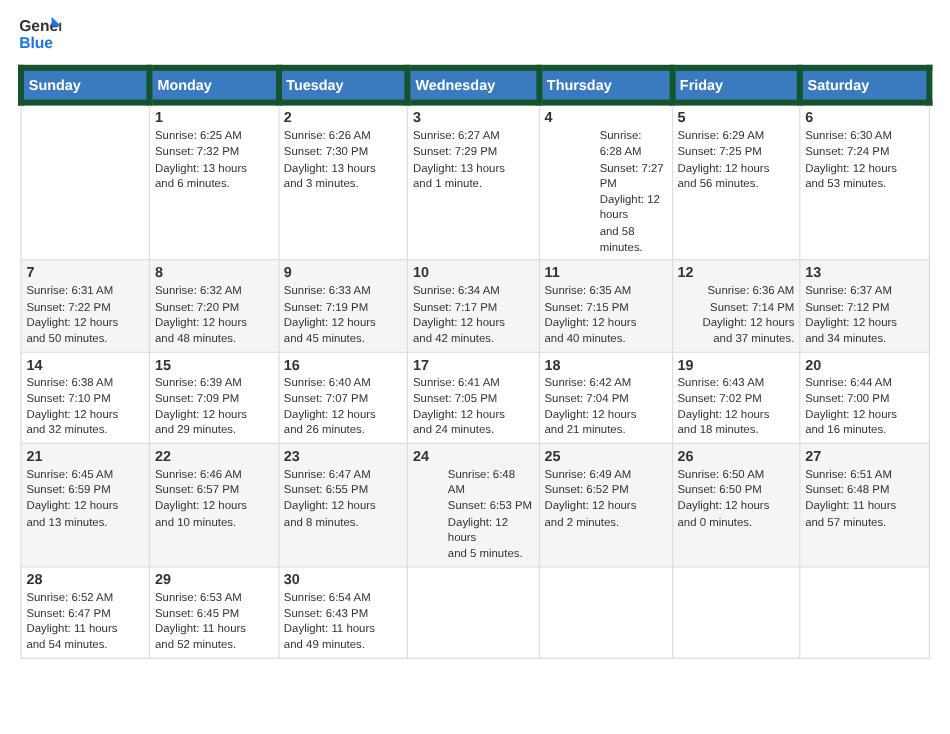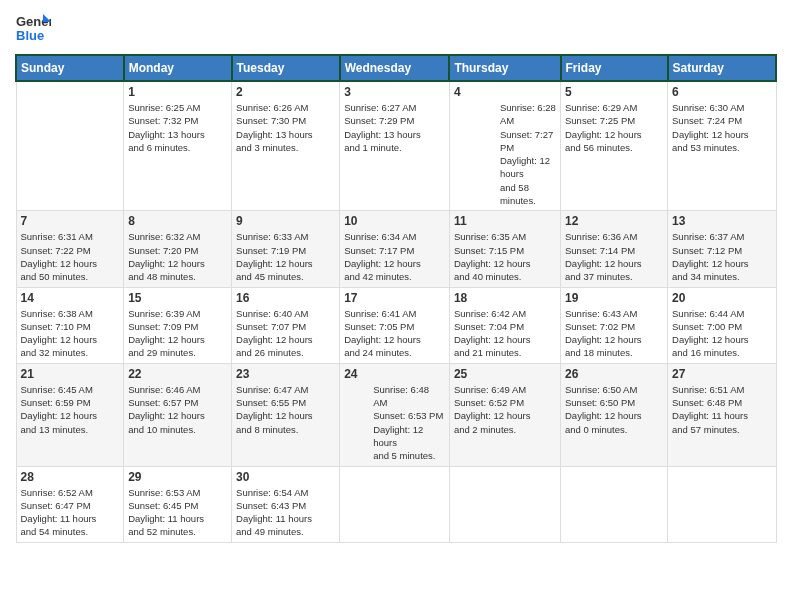--- a/index.html
+++ b/index.html
@@ -43,21 +43,21 @@
       border-collapse: collapse;
       border: 1px solid #ccc;
     }
     .calendar th {
       background: #3a7abf;
       color: #fff;
       font-size: 12px;
       font-weight: bold;
       padding: 5px 4px;
       text-align: left;
-      border: 2px solid #14532d;
+      border: 5px solid #14532d;
     }
     .calendar td {
       vertical-align: top;
       border: 1px solid #ddd;
       padding: 3px 4px;
       width: 113px;
       min-height: 80px;
       font-size: 10px;
       color: #333;
     }
@@ -192,21 +192,21 @@
           </td>
           <td>
             <span class="day-number">11</span>
             <div class="day-info" style="white-space: pre-line;">Sunrise: 6:35 AM
 Sunset: 7:15 PM
 Daylight: 12 hours
 and 40 minutes.</div>
           </td>
           <td>
             <span class="day-number">12</span>
-            <div class="day-info" style="white-space: pre-line;">Sunrise: 6:36 AM
+            <div class="day-info" style="white-space: pre-line; text-align: right;">Sunrise: 6:36 AM
 Sunset: 7:14 PM
 Daylight: 12 hours
 and 37 minutes.</div>
           </td>
           <td>
             <span class="day-number">13</span>
             <div class="day-info" style="white-space: pre-line;">Sunrise: 6:37 AM
 Sunset: 7:12 PM
 Daylight: 12 hours
 and 34 minutes.</div>

